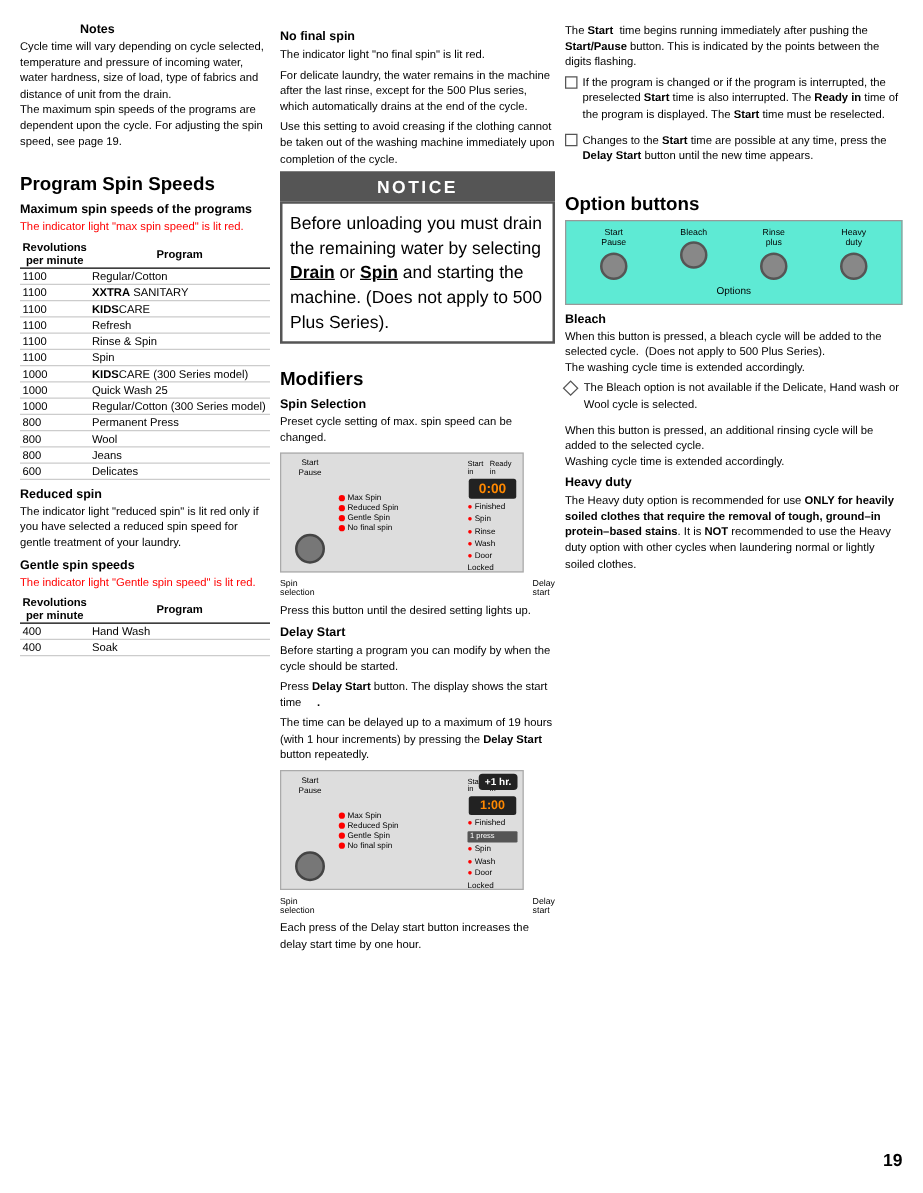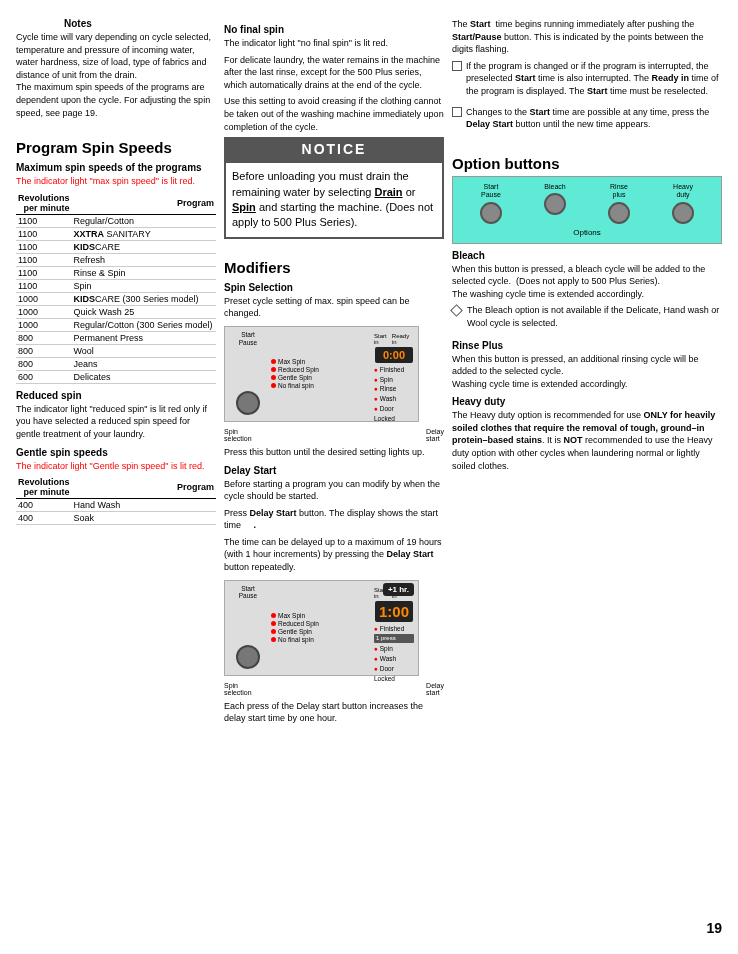--- a/index.html
+++ b/index.html
@@ -65,21 +65,21 @@
     }
 
     
     .spin-table {
       width: 100%;
       border-collapse: collapse;
       font-size: 9px;
       margin-bottom: 6px;
     }
     .spin-table th {
-      text-align: right;
+      text-align: center;
       font-weight: bold;
       border-bottom: 1px solid #000;
       padding: 1px 2px;
       font-size: 9px;
     }
     .spin-table td {
       padding: 1px 2px;
       border-bottom: 1px solid #ccc;
       vertical-align: top;
     }
@@ -94,21 +94,21 @@
       text-align: center;
       font-size: 14px;
       font-weight: bold;
       padding: 4px 6px;
       letter-spacing: 2px;
       margin-bottom: 0;
     }
     .notice-content {
       border: 2px solid #555;
       padding: 6px;
-      font-size: 11px;
+      font-size: 14px;
       line-height: 1.4;
       margin-bottom: 8px;
     }
 
     
     .machine-diagram {
       border: 1px solid #999;
       background: #e8e8e8;
       width: 195px;
       height: 90px;
@@ -380,21 +380,21 @@
             <div style="display:flex; align-items:center; gap:2px; font-size:6.5px;">
               <span style="width:5px; height:5px; border-radius:50%; background:#f00; display:inline-block;"></span>No final spin
             </div>
           </div>
 
           <div style="display:flex; flex-direction:column; align-items:center; justify-content:flex-start; width:40px; padding-top:2px;">
             <div style="font-size:6px; display:flex; justify-content:space-between; width:100%;">
               <span>Start in</span>
                 <span>Ready in</span>
             </div>
-            <div style="background:#222; color:#f80; font-size:15px; font-weight:bold; text-align:center; width:38px; padding:2px 0; border-radius:2px; margin:2px 0; position:relative;">1:00</div>
+            <div style="background:#222; color:#f80; font-size:10px; font-weight:bold; text-align:center; width:38px; padding:2px 0; border-radius:2px; margin:2px 0; position:relative;">1:00</div>
             <div style="font-size:6.5px; text-align:left; width:100%; line-height:1.5;">
               <div><span style="color:#f00;">●</span> Finished</div>
               <div style="background:#555; color:#fff; padding:0 2px; border-radius:1px; margin:1px 0; font-size:6px;">1 press</div>
               <div><span style="color:#f00;">●</span> Spin</div>
               <div><span style="color:#f00;">●</span> Wash</div>
               <div><span style="color:#f00;">●</span> Door Locked</div>
             </div>
           </div>
         </div>
 
@@ -451,21 +451,20 @@
         <div>
           <div class="subsection-title">Bleach</div>
           <div class="body-text">When this button is pressed, a bleach cycle will be added to the selected cycle. &nbsp;(Does not apply to 500 Plus Series).<br>The washing cycle time is extended accordingly.</div>
           <div class="checkbox-item">
             <div style="width:9px; height:9px; border:1px solid #555; transform:rotate(45deg); flex-shrink:0; margin-top:2px; margin-right:2px;"></div>
             <div class="body-text">The Bleach option is not available if the Delicate, Hand wash or Wool cycle is selected.</div>
           </div>
         </div>
 
         <div>
-          <div class="subsection-title">Rinse Plus</div>
           <div class="body-text">When this button is pressed, an additional rinsing cycle will be added to the selected cycle.<br>Washing cycle time is extended accordingly.</div>
         </div>
 
         <div>
           <div class="subsection-title">Heavy duty</div>
           <div class="body-text">The Heavy duty option is recommended for use <span class="bold">ONLY for heavily soiled clothes that require the removal of tough, ground–in protein–based stains</span>.  It is <span class="bold">NOT</span> recommended to use the Heavy duty option with other cycles when laundering normal or lightly soiled clothes.</div>
         </div>
       </div>
     </div>
   </div>

